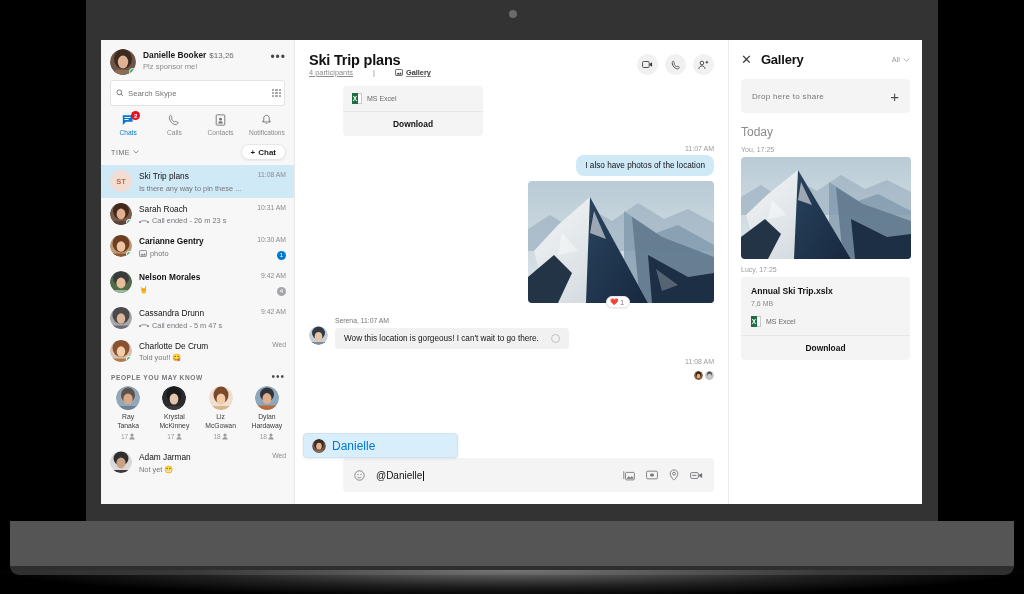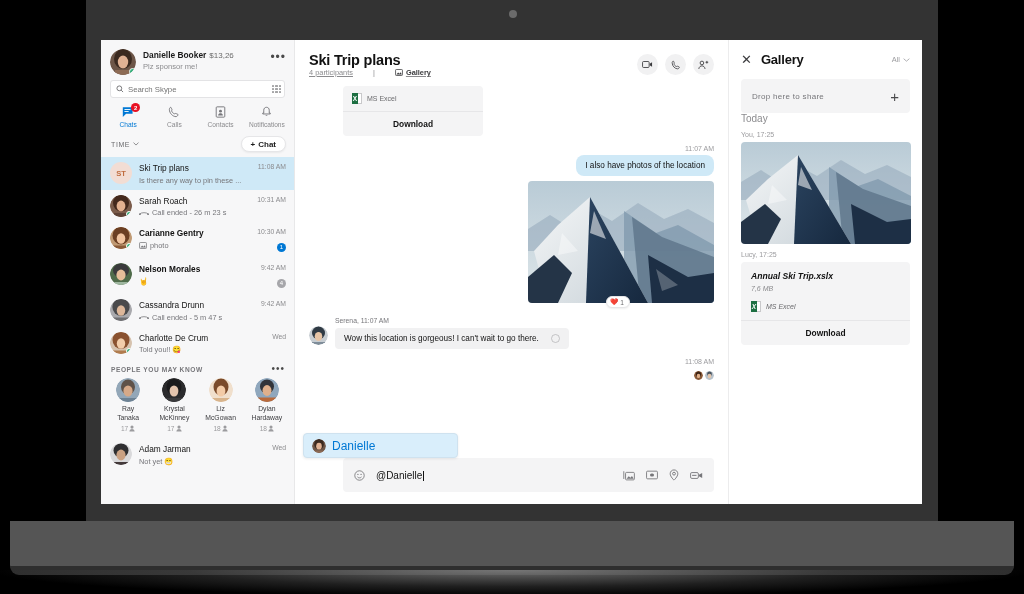--- a/index.html
+++ b/index.html
@@ -32,21 +32,21 @@
   .pf-txt { margin-left:7px; flex:1; min-width:0; padding-top:1px; }
   .pf-l1 { font-size:8.4px; color:#1b1b1b; font-weight:bold; white-space:nowrap; }
   .pf-l1 .bal { font-weight:normal; color:#6b6b6b; margin-left:3px; font-size:8px;}
   .pf-l2 { font-size:7.6px; color:#8b8b8e; margin-top:2px; }
   .dots { font-size:12px; color:#4a4a4a; letter-spacing:1px; line-height:8px; padding-top:4px;
           cursor:pointer; }
   .presence { position:absolute; right:0; bottom:0; width:7px; height:7px; border-radius:50%;
               background:#36b37e; border:1.4px solid #f7f7f8; }
 
   .searchrow { padding:1px 9px 6px 9px; }
-  .searchbox { height:18px; background:#fff; border:1px solid #e3e3e5; border-radius:3px;
+  .searchbox { height:26px; background:#fff; border:1px solid #e3e3e5; border-radius:3px;
                display:flex; align-items:center; padding:0 3px 0 5px; }
   .searchbox input { border:0; outline:0; flex:1; font-size:7.8px; color:#5b5b5e;
                      font-family:inherit; background:transparent; margin-left:4px; }
   .dialpad { width:9px; height:9px; display:grid; grid-template-columns:repeat(3,1fr);
              grid-template-rows:repeat(3,1fr); gap:1px; opacity:.55; }
   .dialpad i { background:#5b5b5e; border-radius:.5px; }
 
   .navtabs { display:flex; padding:2px 4px 5px 4px; }
   .navtab { flex:1; display:flex; flex-direction:column; align-items:center; gap:3px;
             cursor:pointer; position:relative; }
@@ -158,25 +158,25 @@
   
   .gallery { width:194px; flex:0 0 194px; background:#fff; border-left:1px solid #ececed;
              padding:12px 12px 0 12px; }
   .ghdr { display:flex; align-items:center; gap:9px; }
   .gtitle { font-size:13px; font-weight:bold; color:#121212; letter-spacing:-.2px;}
   .gall { margin-left:auto; font-size:7.4px; color:#9b9b9e; display:flex; align-items:center;
           gap:3px; cursor:pointer; }
   .drop { margin-top:12px; height:34px; background:#f4f4f5; border-radius:4px; display:flex;
           align-items:center; padding:0 11px; cursor:pointer; }
   .drop .dt { font-size:8px; color:#76767a; letter-spacing:.3px; }
-  .gday { font-size:10px; color:#8b8b8e; }
+  .gday { font-size:12px; color:#8b8b8e; margin-top:12px; }
   .gwho { font-size:7px; color:#9b9b9e; margin-top:7px; }
   .gphoto { width:170px; height:102px; border-radius:4px; overflow:hidden; margin-top:4px; }
   .gfile { margin-top:4px; background:#f4f4f5; border-radius:4px; overflow:hidden; }
-  .gfile .gtop { padding:9px 10px 8px 10px;font-style:italic; }
+  .gfile .gtop { padding:9px 10px 8px 10px; }
   .gfname { font-size:8.6px; font-weight:bold; color:#121212; }
   .gfsize { font-size:7px; color:#8b8b8e; margin-top:4px; }
   .gfrow { display:flex; align-items:center; gap:5px; margin-top:9px; }
   .gfdl { border-top:1px solid #e6e6e8; text-align:center; font-size:8.4px; font-weight:bold;
           color:#121212; padding:7px 0; cursor:pointer; }
 
   svg { display:block; }
 </style>
 </head>
 <body>

